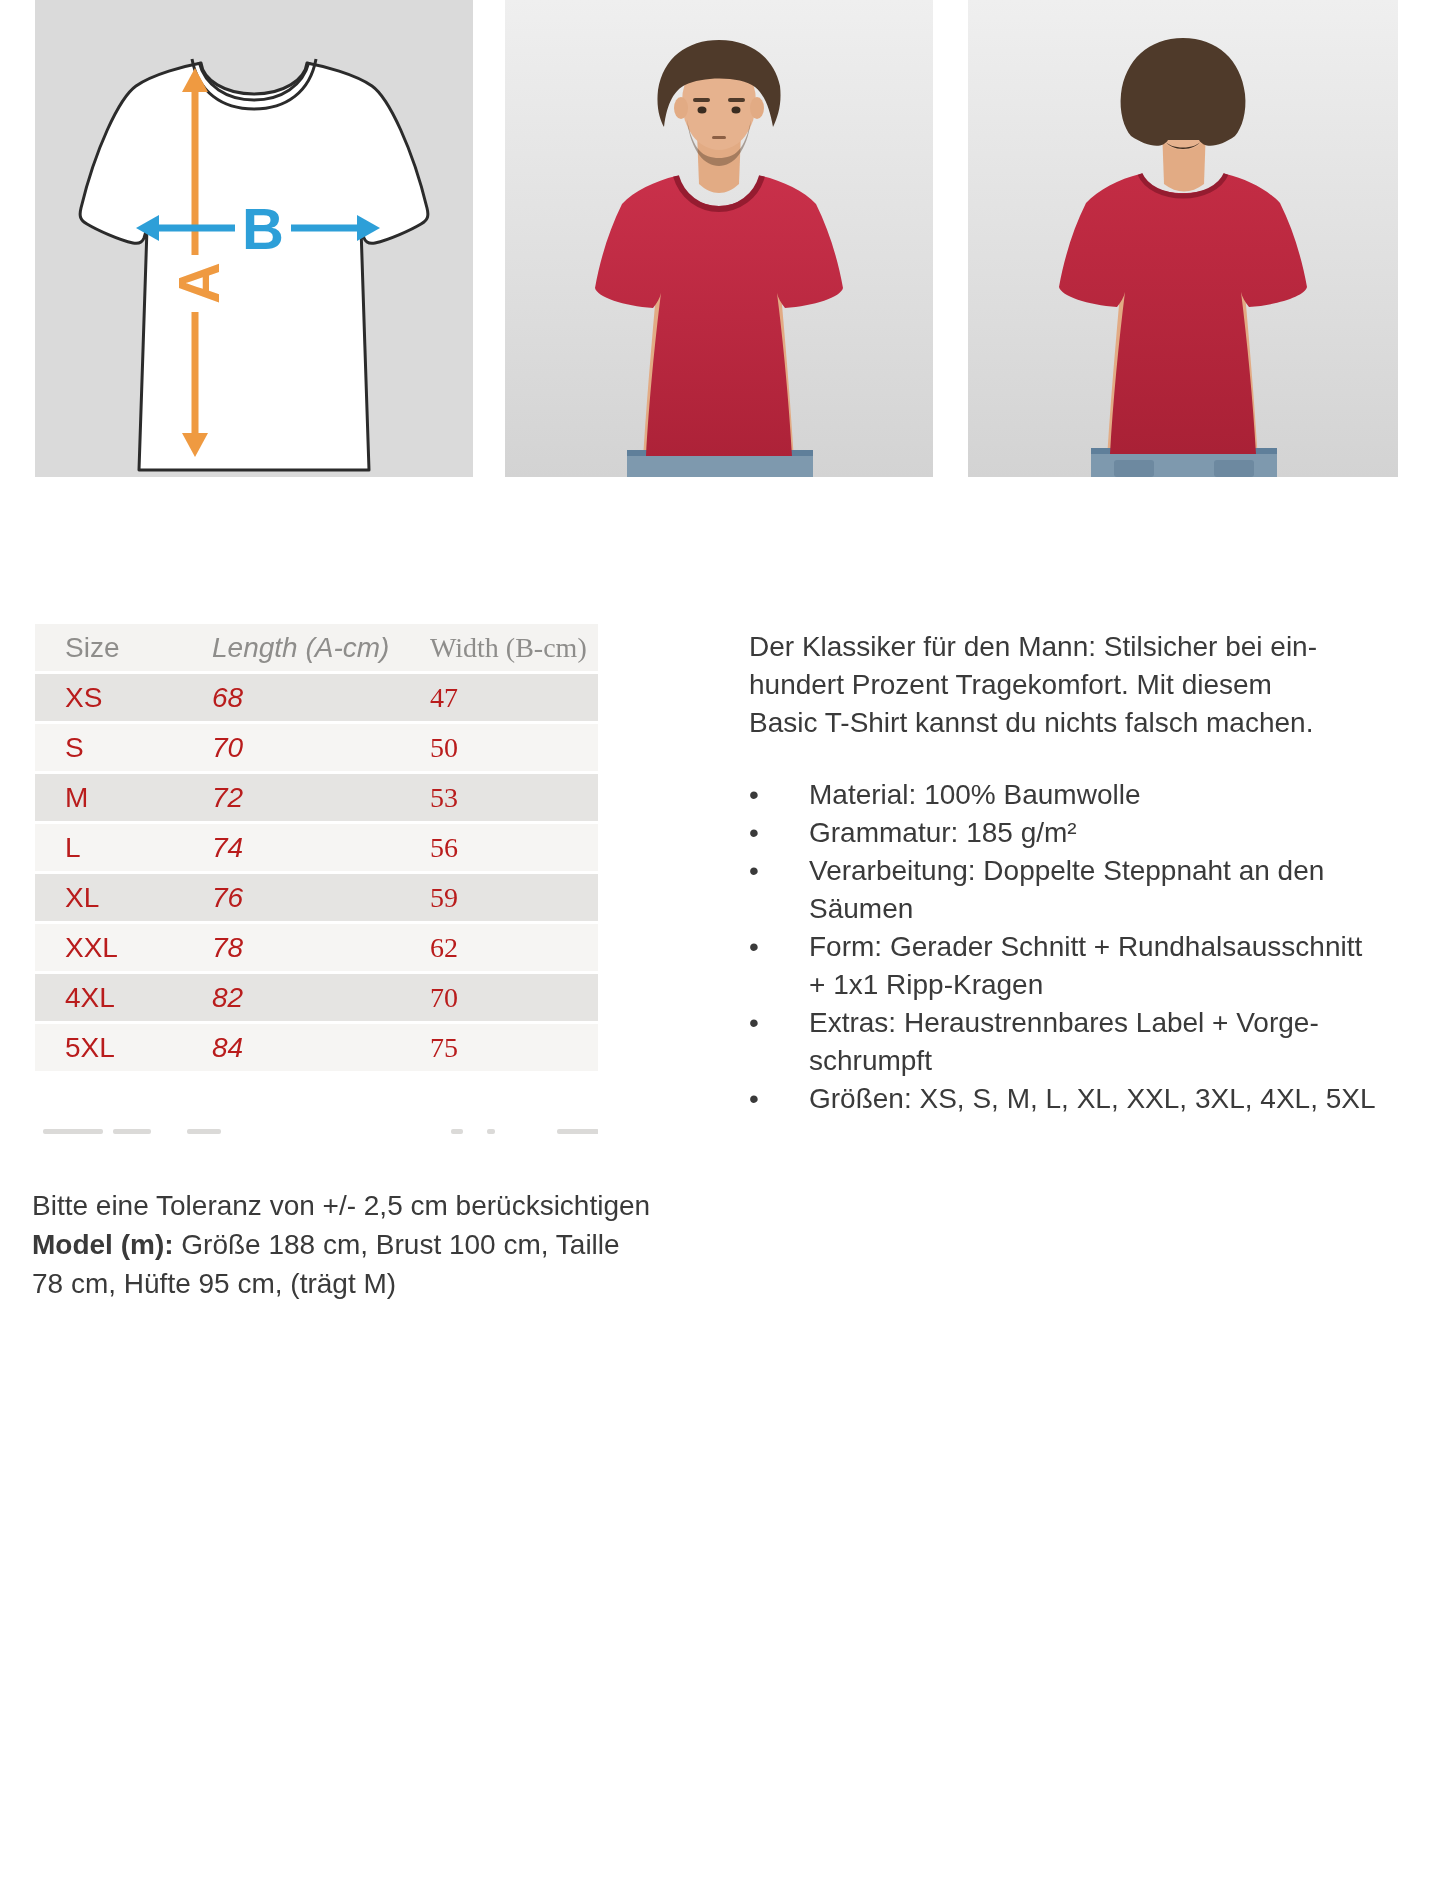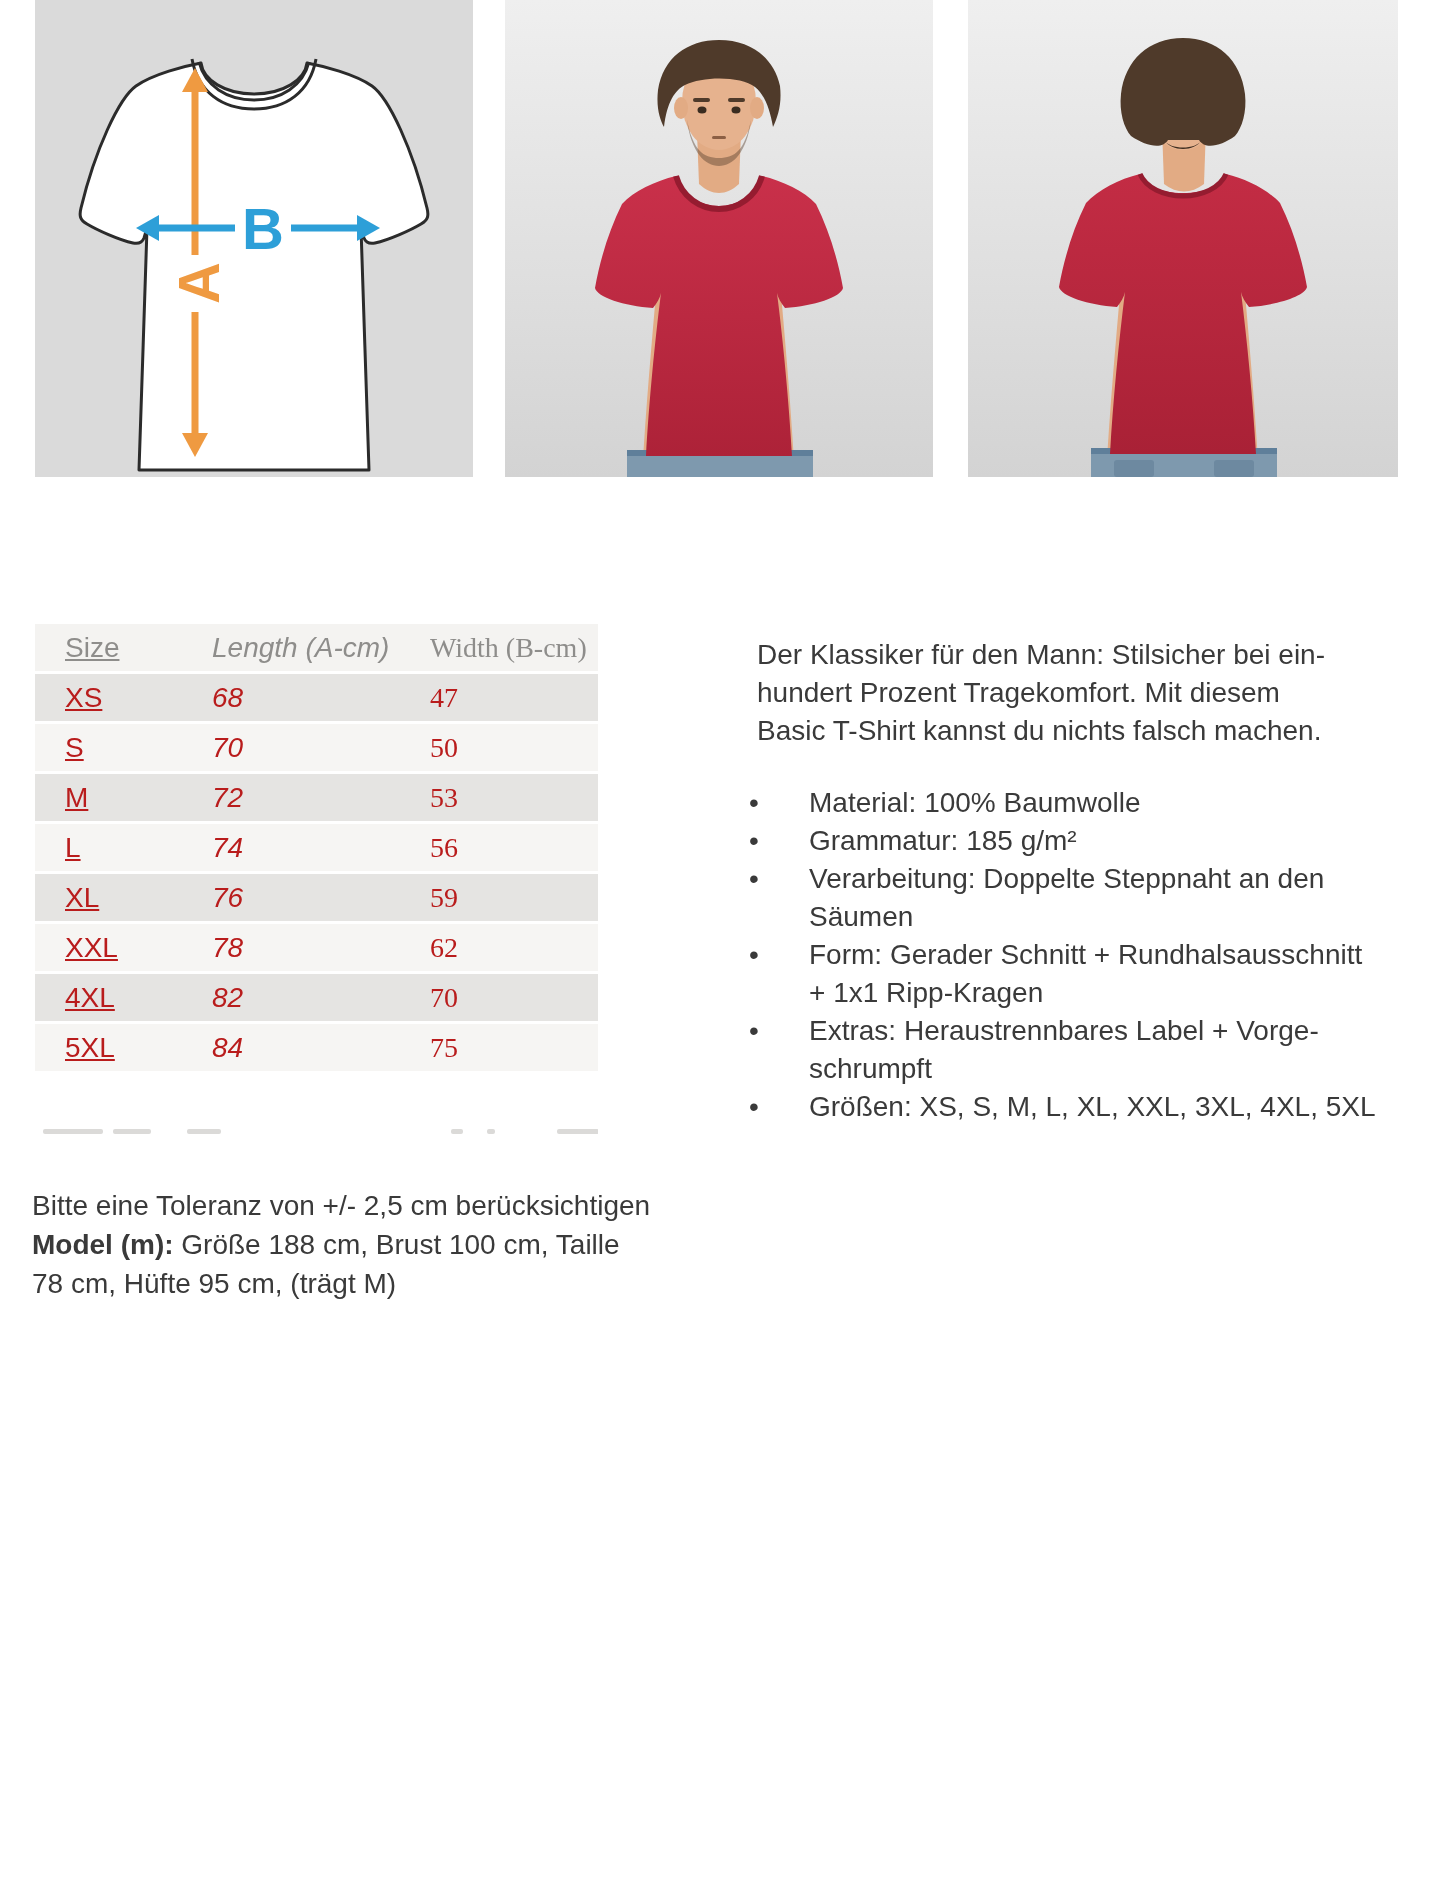--- a/index.html
+++ b/index.html
@@ -8,34 +8,34 @@
   .panel{position:absolute;top:0;height:477px;overflow:hidden;}
   #diagram-panel{left:35px;width:438px;}
   #photo-front-panel{left:505px;width:428px;}
   #photo-back-panel{left:968px;width:430px;}
   .panel svg{display:block;width:100%;height:100%;}
 
   
   .size-table{position:absolute;left:35px;top:624px;width:563px;}
   .trow{display:flex;align-items:center;height:47px;margin-bottom:3px;
         font-size:28px;color:#b91c1c;}
-  .trow .c1{width:177px;padding-left:30px;box-sizing:border-box;text-decoration:underline;}
+  .trow .c1{width:177px;padding-left:30px;box-sizing:border-box;}
   .trow .c2{width:218px;font-style:italic;}
   .trow .c3{flex:1;font-family:Liberation Serif, serif;}
   .head-row{background:#f4f3f1;color:#8e8d8b;}
   .body-row:nth-child(odd){background:#e5e4e2;}
   .body-row:nth-child(even){background:#f6f5f3;}
 
   
   .remnant{position:absolute;left:35px;top:1127px;width:563px;height:10px;overflow:hidden;}
   .remnant span{position:absolute;top:2px;height:5px;background:#dbdad8;border-radius:2px;display:block;}
 
   
   .desc{position:absolute;left:745px;top:624px;width:680px;color:#3a3a3a;}
-  .desc p.intro{margin:12px;font-size:28px;line-height:38px;white-space:pre-line;}
+  .desc p.intro{margin:4px;font-size:28px;line-height:38px;white-space:pre-line;}
   .desc ul{margin:34px 0 0 0;padding:0;list-style:none;}
   .desc li{display:flex;font-size:28px;line-height:38px;}
   .desc li .dot{flex:0 0 37px;padding-left:4px;box-sizing:border-box;}
   .desc li .btext{flex:1;white-space:pre-line;margin-left:27px;}
 
   
   .notes{position:absolute;left:32px;top:1186px;width:700px;color:#3a3a3a;
          font-size:28px;line-height:39px;}
   .notes p{margin:0;white-space:pre-line;}
   .notes .bold{font-weight:bold;}

